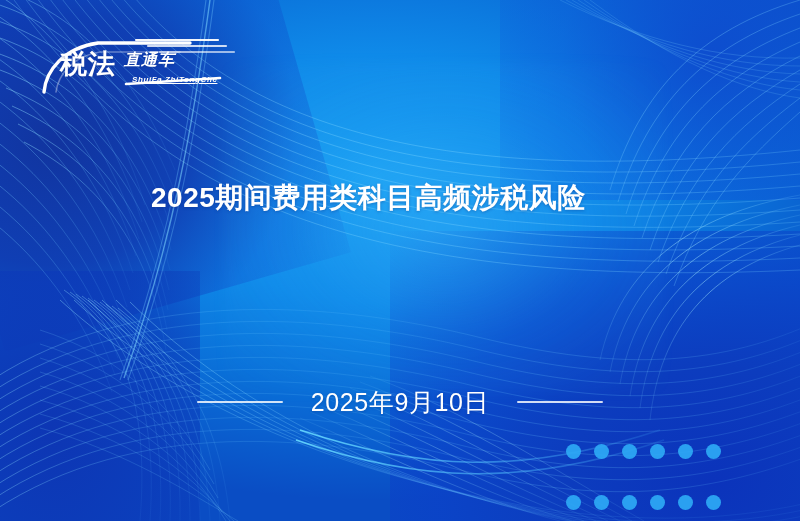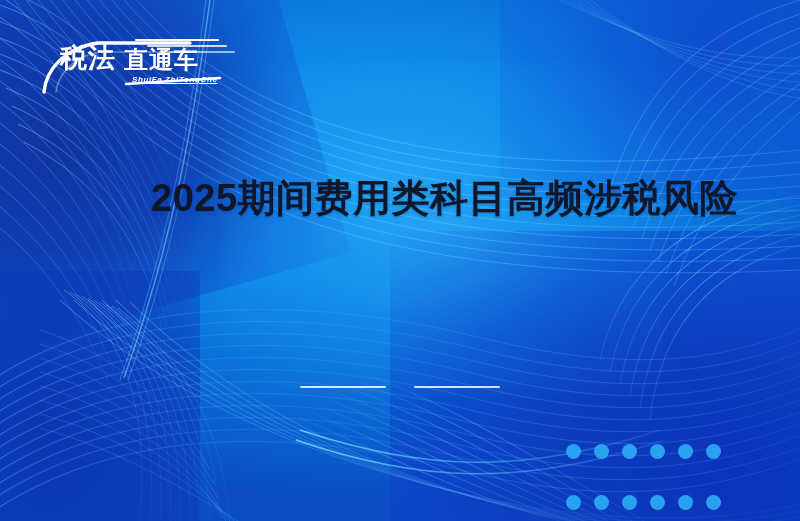--- a/index.html
+++ b/index.html
@@ -78,22 +78,22 @@
   .logo svg { display: block; }
 
   
   .title-block {
     position: absolute;
     left: 151px;
     top: 172px;
     width: 600px;
   }
   .title-line {
-    color: #0f172a;
-    font-size: 38px;
+    color: #ffffff;
+    font-size: 28px;
     font-weight: bold;
     line-height: 52px;
     letter-spacing: 0.5px;
     white-space: nowrap;
     text-shadow: 0 1px 3px rgba(6,40,120,0.35);
   }
 
   
   .date-row {
     position: absolute;
@@ -328,31 +328,32 @@
       <path d="M16,58 C18,42 32,22 60,18 L140,18" fill="none" stroke="#ffffff" stroke-opacity="0.35" stroke-width="1.6" stroke-linecap="round"></path>
 
       <g stroke="#ffffff" stroke-width="2.2" stroke-linecap="round">
         <line x1="96" y1="6" x2="178" y2="6" stroke-opacity="0.95"></line>
         <line x1="108" y1="12" x2="186" y2="12" stroke-opacity="0.80"></line>
         <line x1="120" y1="18" x2="194" y2="18" stroke-opacity="0.60"></line>
       </g>
 
       <path d="M86,50 L180,44" fill="none" stroke="#ffffff" stroke-width="2.6" stroke-linecap="round"></path>
     </svg>
-    <div style="position:absolute;left:20px;top:9px;color:#ffffff;font-size:27px;font-weight:bold;letter-spacing:1px;line-height:30px;text-shadow:0 1px 2px rgba(8,40,120,0.35);">税法</div>
-    <div style="position:absolute;left:84px;top:12px;color:#ffffff;font-size:24px;font-weight:bold;letter-spacing:1px;line-height:28px;text-shadow:0 1px 2px rgba(8,40,120,0.35);">直通车</div>
+    <div style="position:absolute;left:20px;top:15px;color:#ffffff;font-size:27px;font-weight:bold;letter-spacing:1px;line-height:30px;text-shadow:0 1px 2px rgba(8,40,120,0.35);">税法</div>
+    <div style="position:absolute;left:84px;top:12px;color:#ffffff;font-size:16px;font-weight:bold;font-style:italic;letter-spacing:1px;line-height:28px;text-shadow:0 1px 2px rgba(8,40,120,0.35);">直通车</div>
     <div style="position:absolute;left:92px;top:41px;color:#ffffff;font-size:8px;font-weight:bold;font-style:italic;letter-spacing:0.6px;text-decoration:underline;">ShuiFa ZhiTongChe</div>
   </div>
 
   <div class="title-block">
     <div class="title-line">2025期间费用类科目高频涉税风险</div>
   </div>
 
   <div class="date-row">
     <span class="date-rule"></span>
+    <span class="date-text">2025年9月10日</span>
     <span class="date-rule"></span>
   </div>
 
   <div class="dot-grid">
     <span class="dot"></span>
     <span class="dot"></span>
     <span class="dot"></span>
     <span class="dot"></span>
     <span class="dot"></span>
     <span class="dot"></span>

